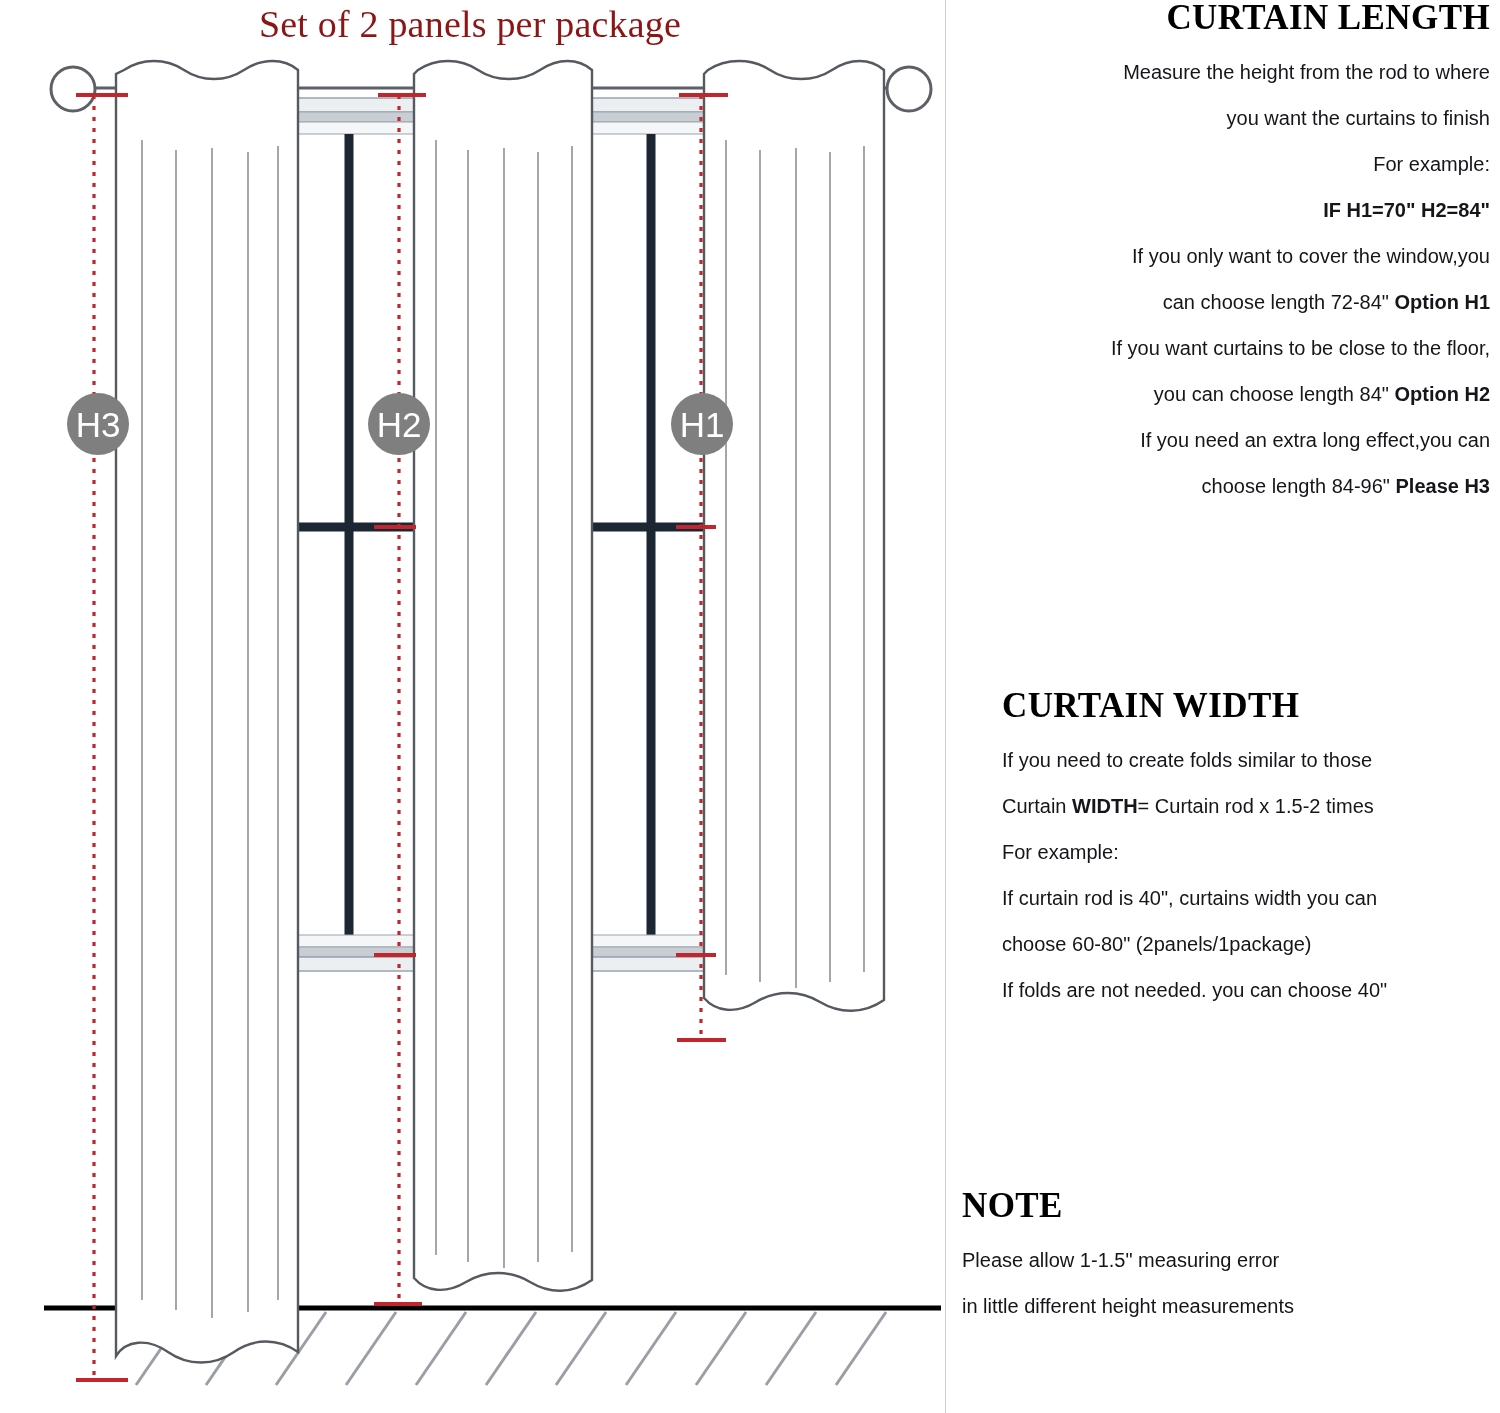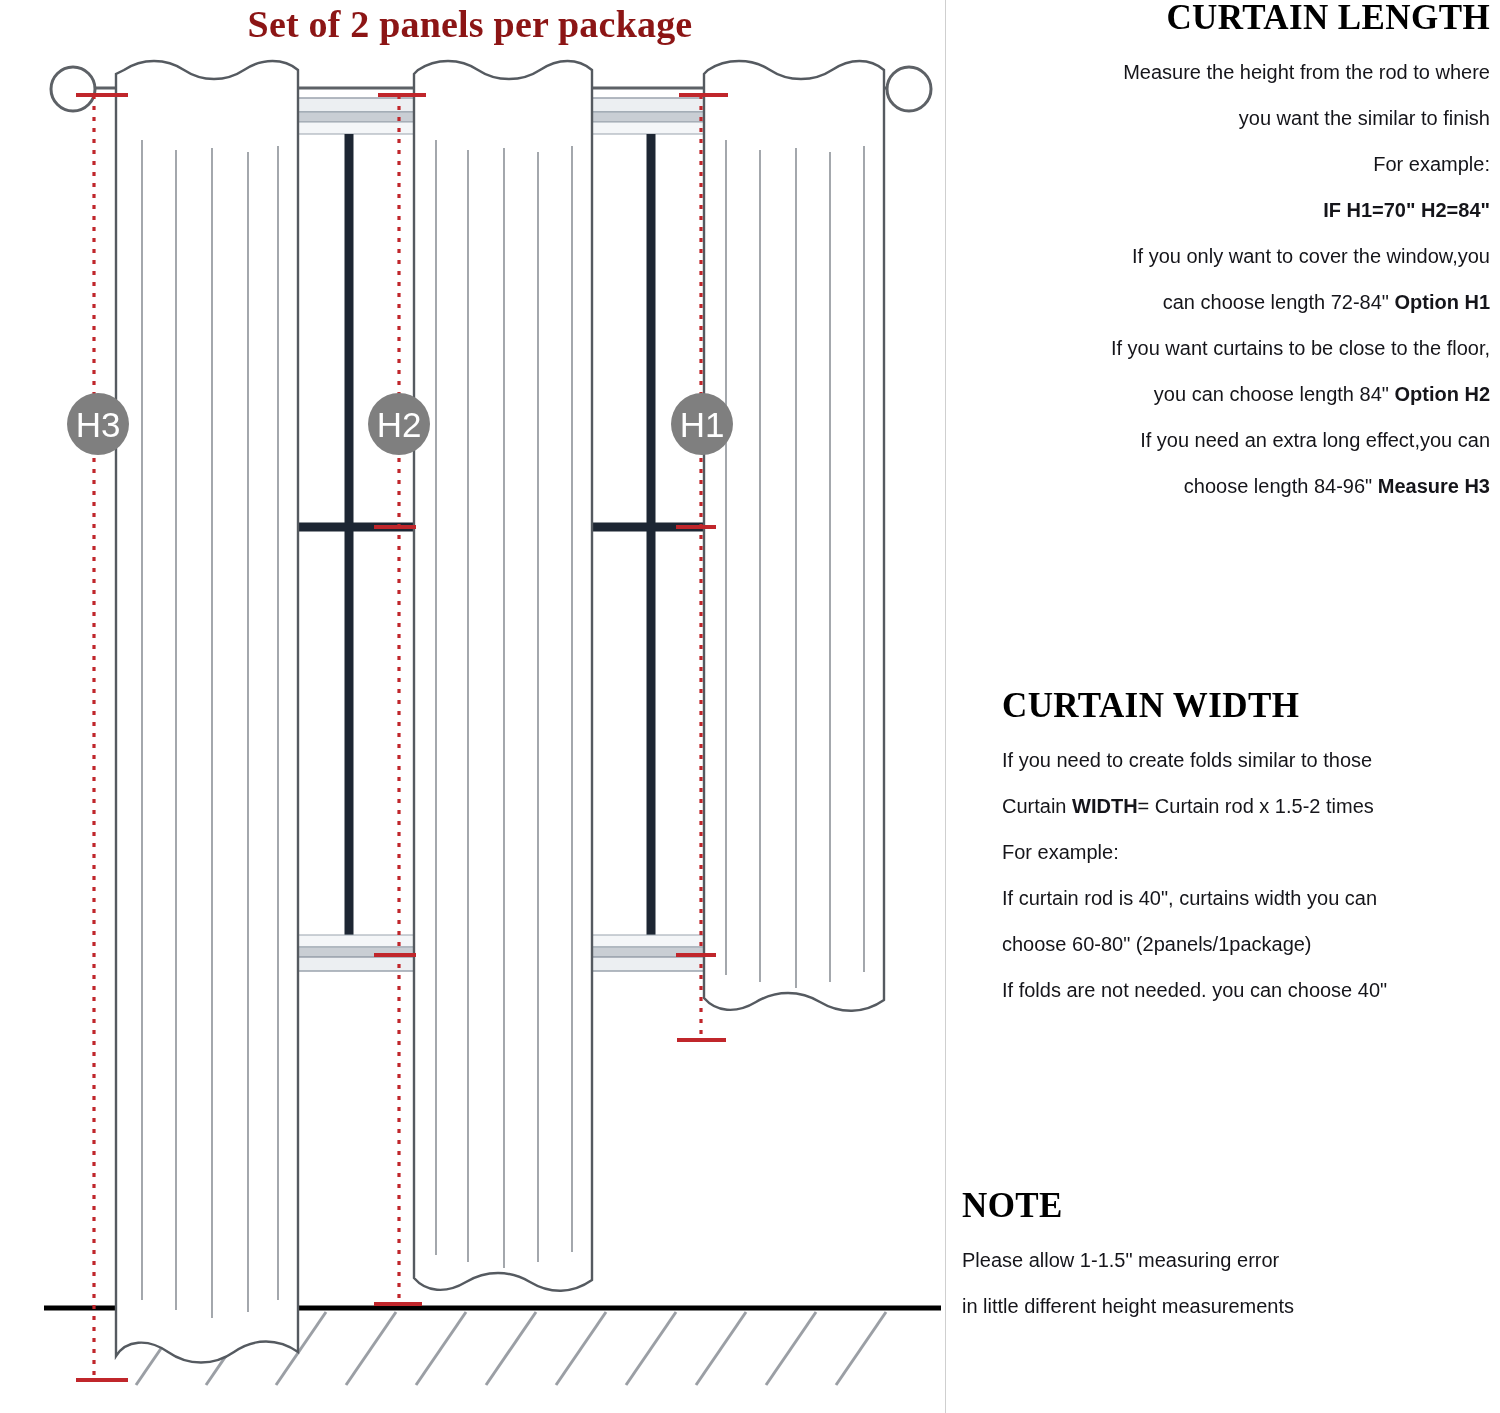--- a/index.html
+++ b/index.html
@@ -27,21 +27,21 @@
     width: 940px;
     height: 1413px;
   }
   #diagram-title {
     position: absolute;
     left: 0;
     top: 2px;
     width: 940px;
     text-align: center;
     font-family: "Liberation Serif", serif;
-    font-weight: bold;
+    font-weight: normal;
     font-size: 38px;
     color: #8c1515;
     letter-spacing: 0.2px;
   }
   #diagram-svg-wrap {
     position: absolute;
     left: 16px;
     top: 0;
     width: 940px;
     height: 1413px;
@@ -252,29 +252,29 @@
   </div>
 
   <div id="column-divider"></div>
 
   <div id="text-panel">
 
     <div class="section" id="section-length">
       <div class="section-heading">CURTAIN LENGTH</div>
       <div id="body-0">
           <div class="para-line"><span>Measure the height from the rod to where</span></div>
-          <div class="para-line"><span>you want the similar to finish</span></div>
+          <div class="para-line"><span>you want the curtains to finish</span></div>
           <div class="para-line"><span>For example:</span></div>
           <div class="para-line"><b>IF H1=70"  H2=84"</b></div>
           <div class="para-line"><span>If you only want to cover the window,you</span></div>
           <div class="para-line"><span>can choose length 72-84" </span><b>Option H1</b></div>
           <div class="para-line"><span>If you want curtains to be close to the floor,</span></div>
           <div class="para-line"><span>you can choose length 84" </span><b>Option H2</b></div>
           <div class="para-line"><span>If you need an extra long effect,you can</span></div>
-          <div class="para-line"><span>choose length 84-96" </span><b>Measure H3</b></div>
+          <div class="para-line"><span>choose length 84-96" </span><b>Please H3</b></div>
         </div>
     </div>
 
     <div class="section" id="section-width">
       <div class="section-heading">CURTAIN WIDTH</div>
       <div id="body-1">
           <div class="para-line"><span>If you need to create folds similar to those</span></div>
           <div class="para-line"><span>Curtain </span><b>WIDTH</b><span>= Curtain rod x 1.5-2 times</span></div>
           <div class="para-line"><span>For example:</span></div>
           <div class="para-line"><span>If curtain rod is 40", curtains width you can</span></div>

